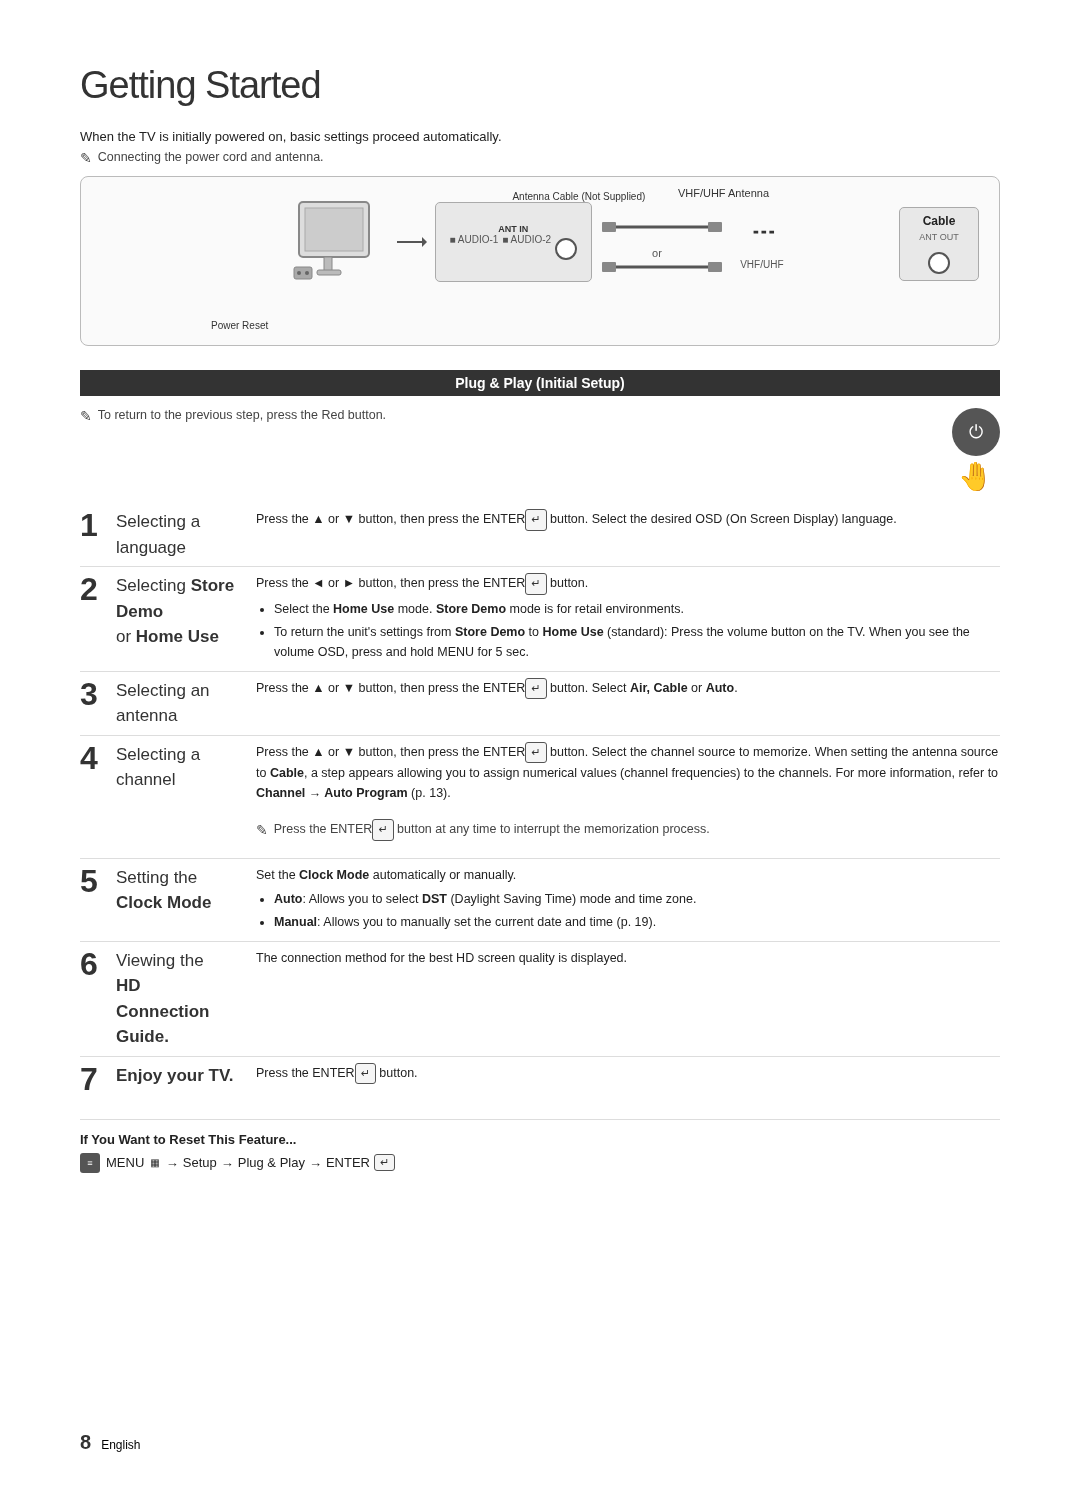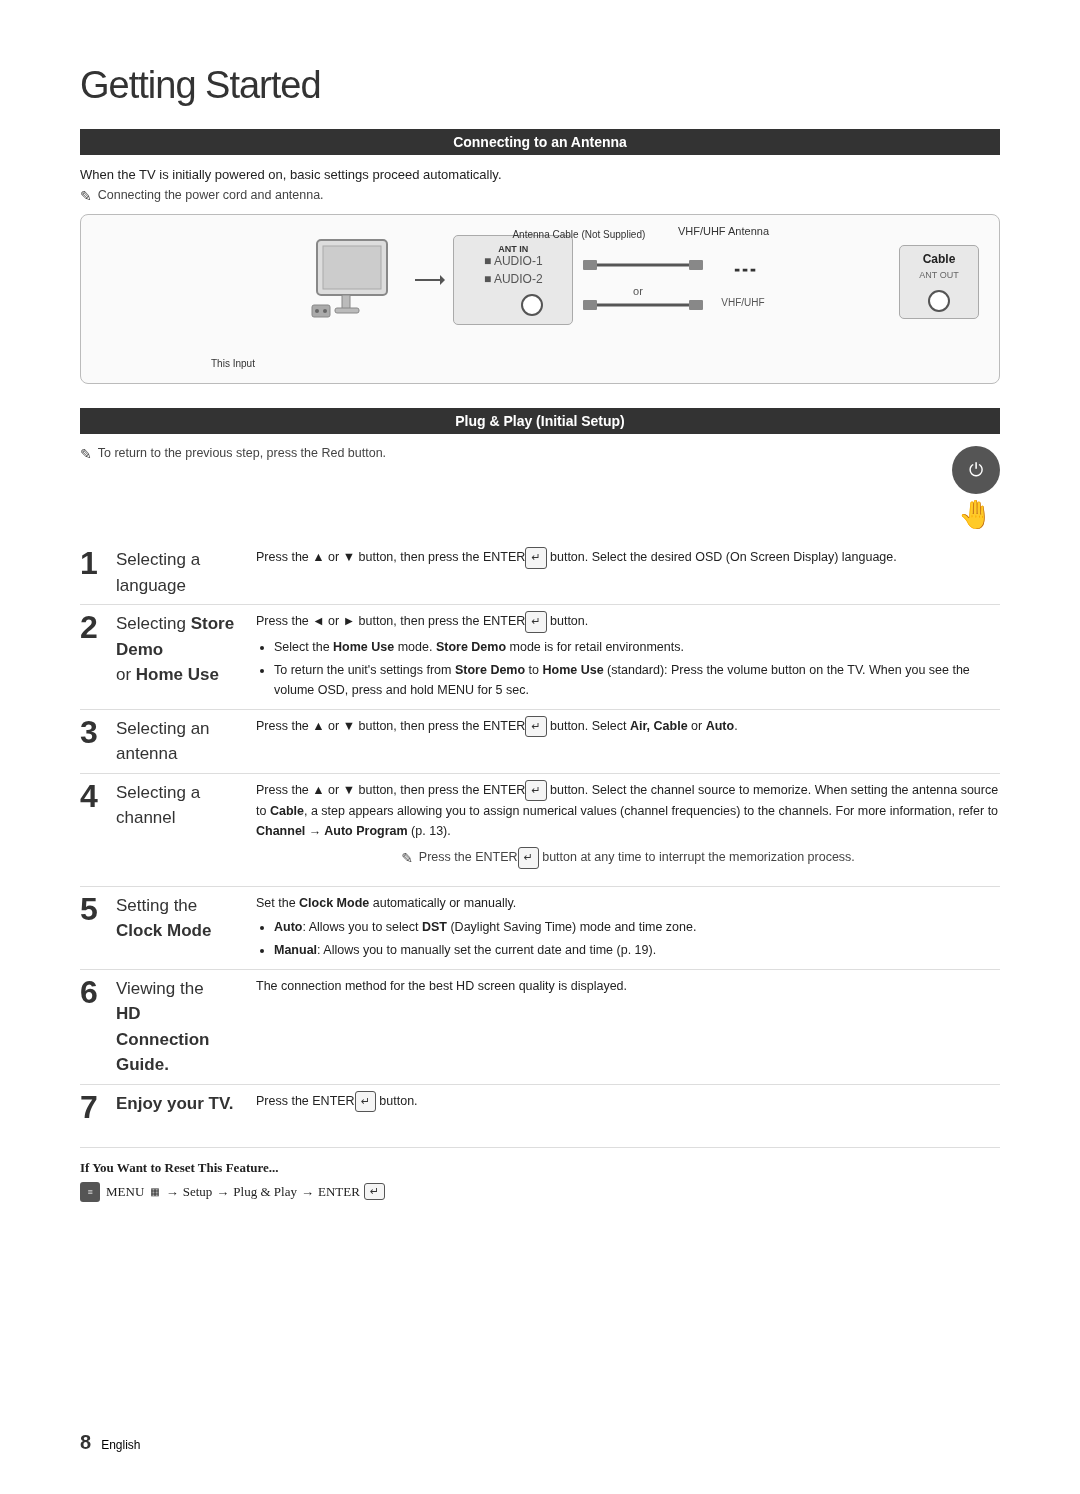--- a/index.html
+++ b/index.html
@@ -181,21 +181,20 @@
     }
     .hand-icon {
       font-size: 28px;
       display: block;
       text-align: center;
     }
     .reset-section {
       margin-top: 18px;
       border-top: 1px solid #ddd;
       padding-top: 12px;
-      font-family: Liberation Serif, serif;
     }
     .reset-title {
       font-weight: bold;
       font-size: 13px;
       margin-bottom: 6px;
     }
     .reset-path {
       font-size: 13px;
       display: flex;
       align-items: center;
@@ -256,30 +255,29 @@
       background: #fff;
       display: inline-block;
     }
   </style>
 </head>
 <body>
 
 <h1 class="page-title">Getting Started</h1>
 
 <div>
-  <div class="section-header">Connecting to an Antenna</div>
   <p class="intro-text">When the TV is initially powered on, basic settings proceed automatically.</p>
   <div class="pencil-note">
     <span>Connecting the power cord and antenna.</span>
   </div>
 
   <div class="antenna-diagram">
     <span class="cable-label">VHF/UHF Antenna</span>
     <span class="antenna-cable-label">Antenna Cable (Not Supplied)</span>
-    <span class="power-label">This Input</span>
+    <span class="power-label">Power Reset</span>
 
     <div class="ant-svg-area">
 
       <div class="tv-box">
         <svg width="100" height="90" viewBox="0 0 100 90">
 
           <rect x="10" y="5" width="70" height="55" rx="4" ry="4" fill="#ddd" stroke="#888" stroke-width="2"></rect>
           <rect x="16" y="11" width="58" height="43" fill="#ccc" stroke="#aaa" stroke-width="1"></rect>
 
           <rect x="35" y="60" width="8" height="14" fill="#bbb" stroke="#888" stroke-width="1"></rect>
@@ -293,21 +291,21 @@
 
       <div style="display:flex;flex-direction:column;align-items:center;margin:0 8px;">
         <svg width="30" height="20" viewBox="0 0 30 20">
           <line x1="0" y1="10" x2="25" y2="10" stroke="#555" stroke-width="2"></line>
           <polygon points="25,5 30,10 25,15" fill="#555"></polygon>
         </svg>
       </div>
 
       <div class="connector-box">
         <div style="font-size:9px;font-weight:bold;color:#333;">ANT IN</div>
-        <div style="display:flex;flex-direction:column;gap:4px;align-items:flex-end;font-size:12px;color:#555">
+        <div style="display:flex;flex-direction:row;gap:4px;align-items:flex-start;font-size:10px;color:#555">
           <div>■ AUDIO-1</div>
           <div>■ AUDIO-2</div>
           <div style="display:flex;align-items:center;gap:4px;margin-top:4px;">
             <span class="circle-port"></span>
           </div>
         </div>
       </div>
 
       <div style="display:flex;flex-direction:column;align-items:center;margin:0 10px;">
 
@@ -389,21 +387,21 @@
         <td class="step-desc">
           Press the ▲ or ▼ button, then press the ENTER<span class="enter-icon">↵</span> button. Select <strong>Air, Cable</strong> or <strong>Auto</strong>.
         </td>
       </tr>
 
       <tr class="step-row">
         <td class="step-num">4</td>
         <td class="step-label">Selecting a channel</td>
         <td class="step-desc">
           Press the ▲ or ▼ button, then press the ENTER<span class="enter-icon">↵</span> button. Select the channel source to memorize. When setting the antenna source to <strong>Cable</strong>, a step appears allowing you to assign numerical values (channel frequencies) to the channels. For more information, refer to <strong>Channel → Auto Program</strong> (p. 13).
-          <div class="pencil-note" style="margin-top:6px;justify-content:center;">
+          <div class="pencil-note" style="margin-top:16px;">
             <span>Press the ENTER<span class="enter-icon">↵</span> button at any time to interrupt the memorization process.</span>
           </div>
         </td>
       </tr>
 
       <tr class="step-row">
         <td class="step-num">5</td>
         <td class="step-label">
           Setting the<br><strong>Clock Mode</strong>
         </td>

